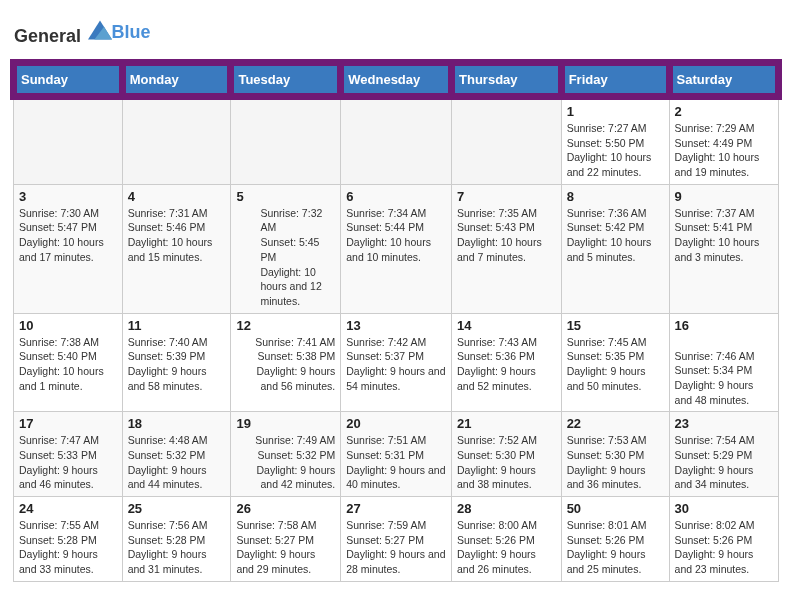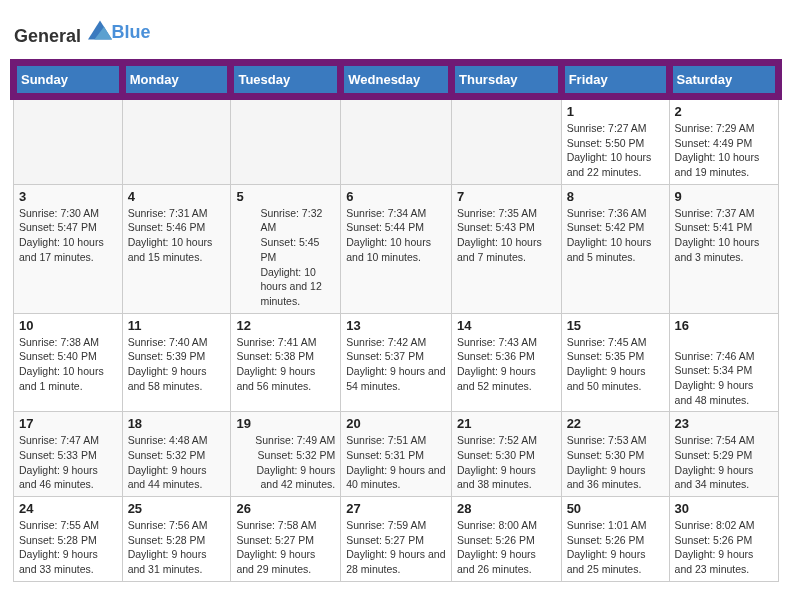--- a/index.html
+++ b/index.html
@@ -196,21 +196,21 @@
 Daylight: 10 hours and 1 minute.</div>
         </td>
         <td>
           <span class="day-number">11</span>
           <div class="day-info" style="white-space: pre-line;">Sunrise: 7:40 AM
 Sunset: 5:39 PM
 Daylight: 9 hours and 58 minutes.</div>
         </td>
         <td>
           <span class="day-number">12</span>
-          <div class="day-info" style="white-space: pre-line;">Sunrise: 7:41 AM
+          <div class="day-info" style="white-space: pre-line; text-align: right;">Sunrise: 7:41 AM
 Sunset: 5:38 PM
 Daylight: 9 hours and 56 minutes.</div>
         </td>
         <td>
           <span class="day-number">13</span>
           <div class="day-info" style="white-space: pre-line;">Sunrise: 7:42 AM
 Sunset: 5:37 PM
 Daylight: 9 hours and 54 minutes.</div>
         </td>
         <td>
@@ -302,21 +302,21 @@
 Daylight: 9 hours and 28 minutes.</div>
         </td>
         <td>
           <span class="day-number">28</span>
           <div class="day-info" style="white-space: pre-line;">Sunrise: 8:00 AM
 Sunset: 5:26 PM
 Daylight: 9 hours and 26 minutes.</div>
         </td>
         <td>
           <span class="day-number">50</span>
-          <div class="day-info" style="white-space: pre-line;">Sunrise: 1:01 AM
+          <div class="day-info" style="white-space: pre-line;">Sunrise: 8:01 AM
 Sunset: 5:26 PM
 Daylight: 9 hours and 25 minutes.</div>
         </td>
         <td>
           <span class="day-number">30</span>
           <div class="day-info" style="white-space: pre-line;">Sunrise: 8:02 AM
 Sunset: 5:26 PM
 Daylight: 9 hours and 23 minutes.</div>
         </td>
       </tr>

